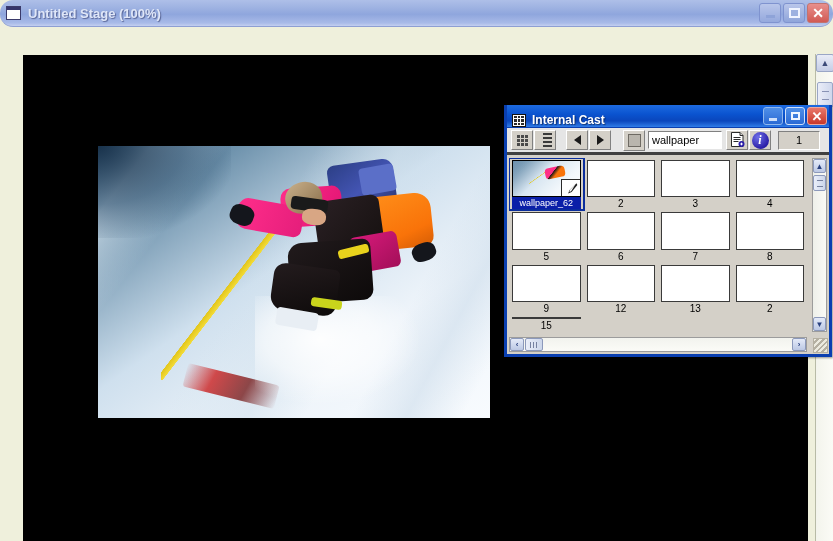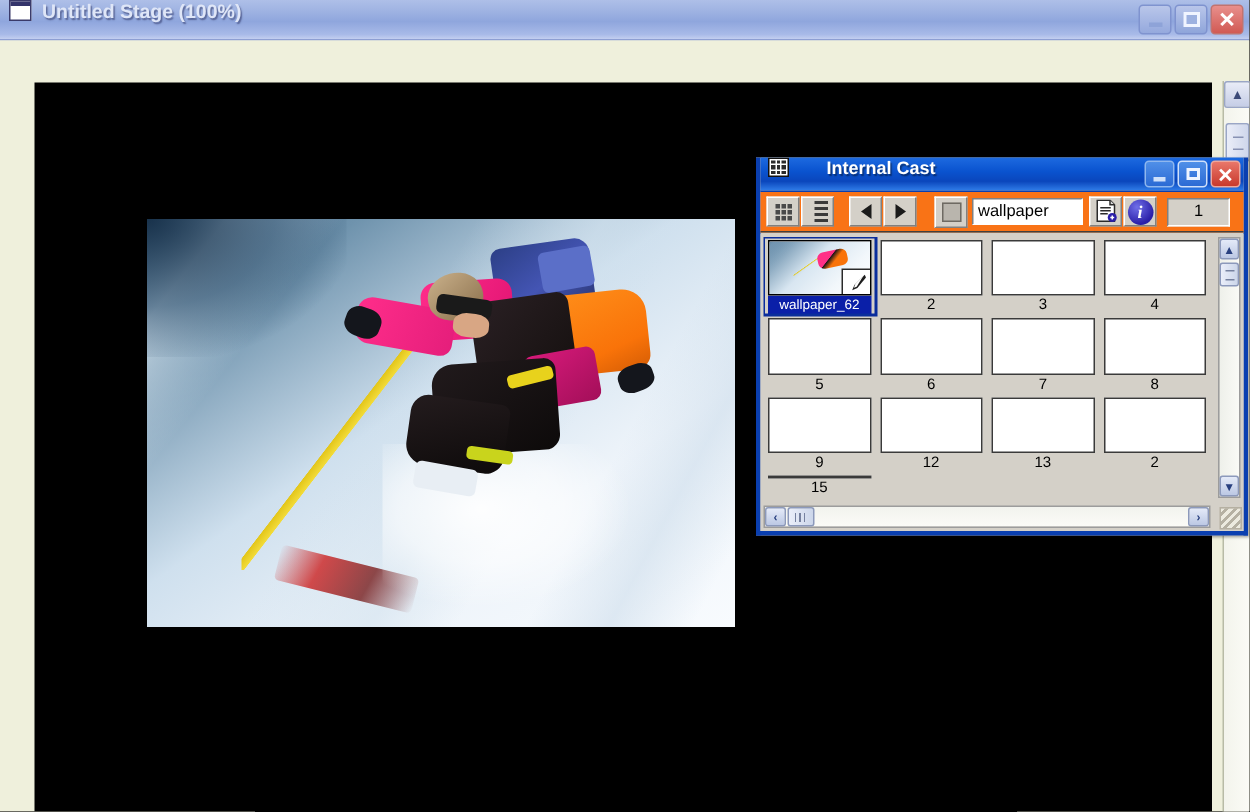--- a/index.html
+++ b/index.html
@@ -16,22 +16,23 @@
   
   #app-window {
     position: absolute; left: 0; top: 0; width: 833px; height: 541px;
     background: #eff0dc;
   }
 
   
   #main-titlebar {
     position: absolute; left: 0; top: 0; width: 833px; height: 27px;
     background: linear-gradient(to bottom, #aebfe8 0%, #9fb3e2 28%, #8fa6dd 55%, #a8bae8 88%, #c3cff0 100%);
-    display: flex; 
+    display: flex; align-items: center;
     border-bottom: 1px solid #8e9fd3;
+    border-radius: 13px;
   }
   #main-titlebar .win-icon {
     width: 15px; height: 14px; margin-left: 6px; margin-right: 7px;
     background: #fff; border: 1px solid #3a3a6a;
     position: relative; flex: none;
   }
   #main-titlebar .win-icon::before {
     content: ""; position: absolute; left: 0; top: 0; right: 0; height: 3px;
     background: #34346b;
   }
@@ -222,23 +223,22 @@
   #cast-window {
     position: absolute; left: 504px; top: 105px; width: 328px; height: 252px;
     background: #d4d0c8;
     border: 3px solid #0a3fb0;
     border-top: none;
     box-shadow: 1px 1px 2px rgba(0,0,0,0.4);
   }
   #cast-titlebar {
     height: 23px; width: 100%;
     background: linear-gradient(to bottom,#1d6ae0 0%,#0a53cf 42%,#0a46bc 72%,#2f7ce8 100%);
-    display: flex; align-items: flex-start; position: relative;
+    display: flex; align-items: flex-end; position: relative;
     border-bottom: 1px solid #0a3fb0;
-    gap: 19px;
   }
   #cast-grid-icon {
     width: 14px; height: 13px; margin-left: 5px; margin-right: 6px;
     background: #fff; border: 1px solid #111; flex: none;
     display: grid; grid-template-columns: 1fr 1fr 1fr; grid-template-rows: 1fr 1fr 1fr; gap: 1px;
     padding: 1px;
   }
   #cast-grid-icon i { background: #2b2b2b; display: block; }
   #cast-title-text {
     color: #fff; font-size: 12px; font-weight: bold; white-space: nowrap;
@@ -252,23 +252,23 @@
   .cbtn.min { background: linear-gradient(to bottom,#4f8fe8,#2b6ad4); border: 1px solid #8fb7ee; }
   .cbtn.max { background: linear-gradient(to bottom,#4f8fe8,#2b6ad4); border: 1px solid #cfe0fa; }
   .cbtn.close { background: linear-gradient(to bottom,#e9776a,#c8392c); border: 1px solid #eda79c; }
   .cbtn.min .g { width: 8px; height: 3px; background: #cfe0fa; margin-top: 6px; }
   .cbtn.max .g { width: 9px; height: 8px; border: 2px solid #eef4ff; }
   .cbtn.close .g { color: #fff; font-size: 13px; font-weight: bold; line-height: 11px; }
 
   
   #cast-toolbar {
     height: 27px; width: 100%;
-    background: #f97316;
+    background: #e5e5e5;
     display: flex; align-items: center; padding: 0 4px;
-    border-bottom: 1px solid #404040;
+    border-bottom: 3px solid #404040;
   }
   .tb-btn {
     width: 22px; height: 20px;
     background: #d4d0c8;
     border: 1px solid #ffffff; border-right-color: #808080; border-bottom-color: #808080;
     display: flex; align-items: center; justify-content: center;
     margin-right: 1px;
   }
   .tb-sep { width: 9px; }
   #icon-thumbview { display: grid; grid-template-columns: repeat(3,3px); grid-template-rows: repeat(3,3px); gap: 1px; }

